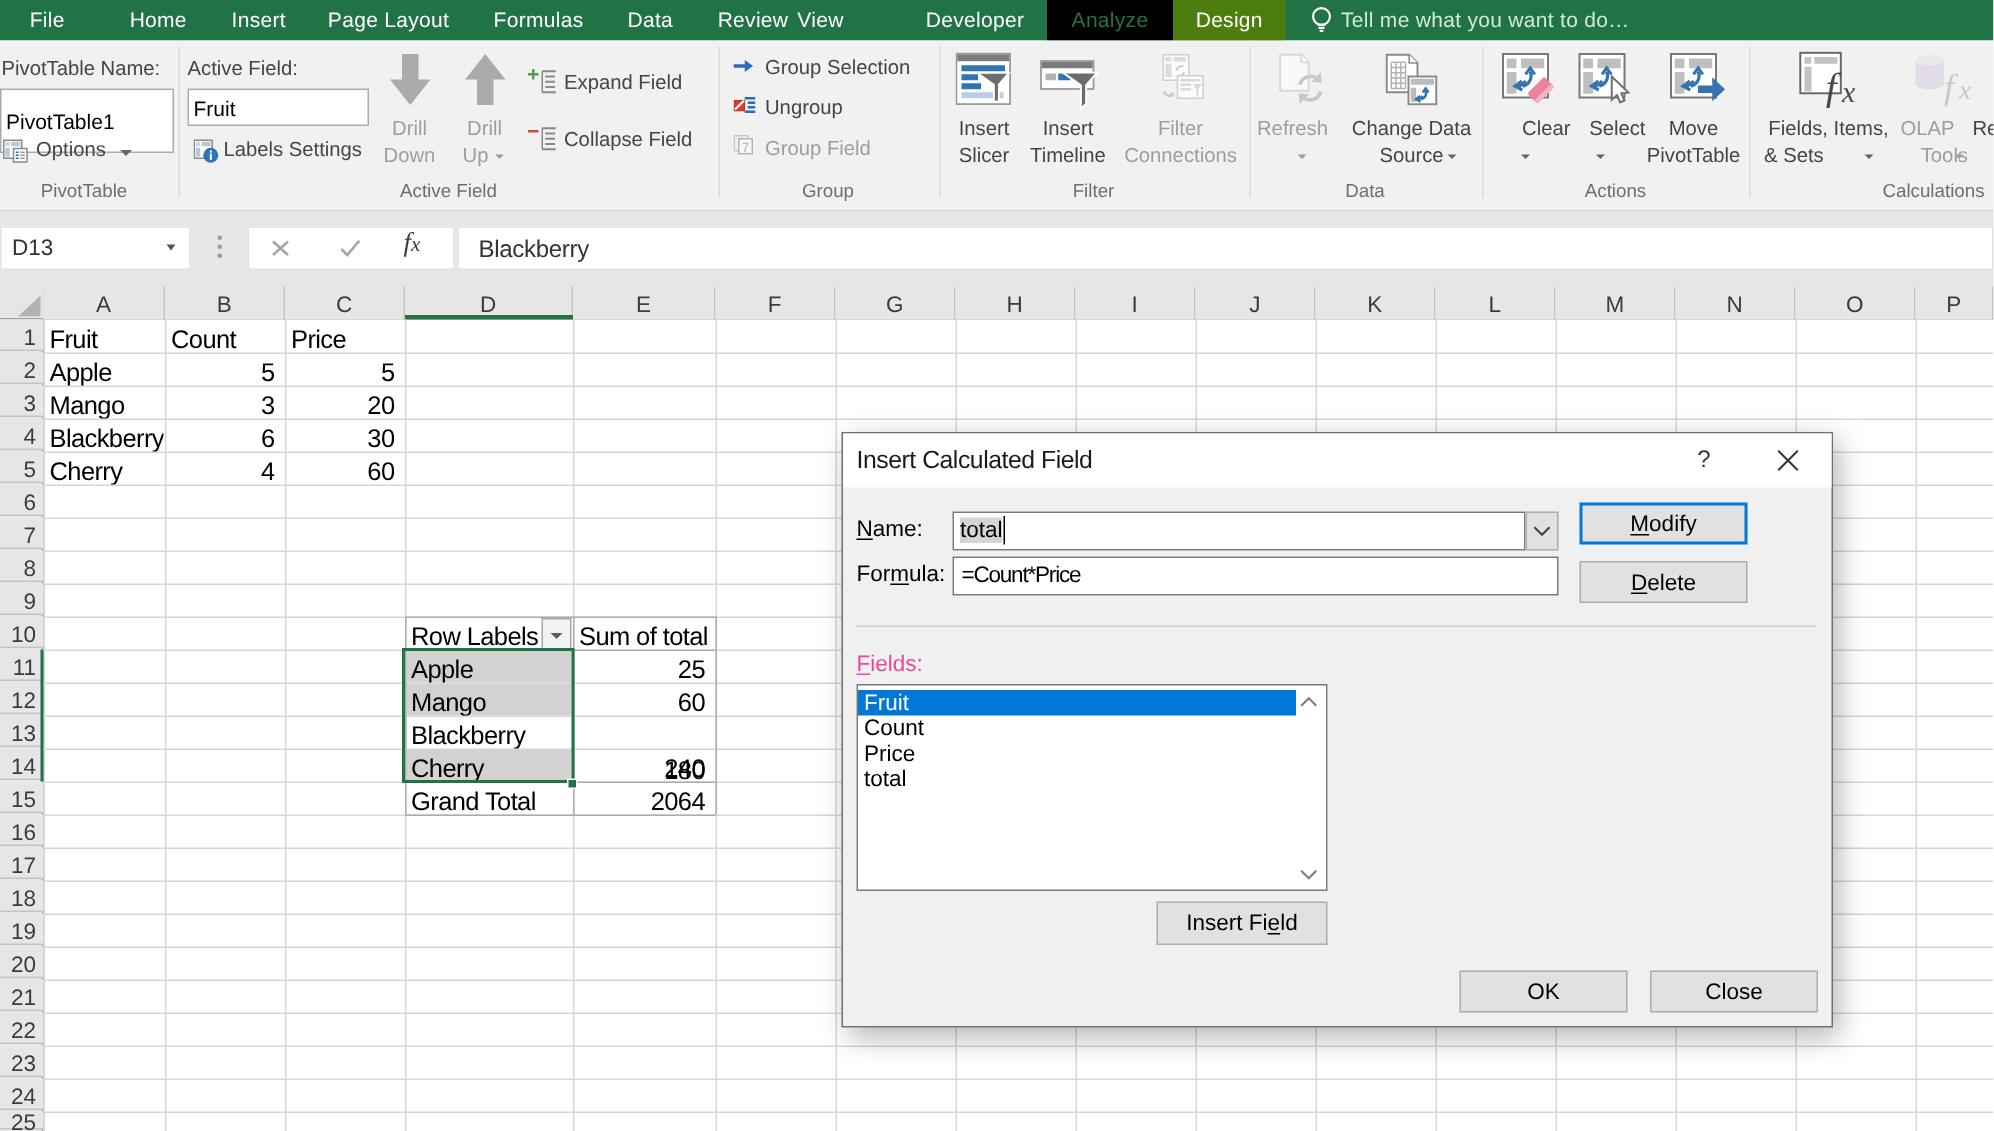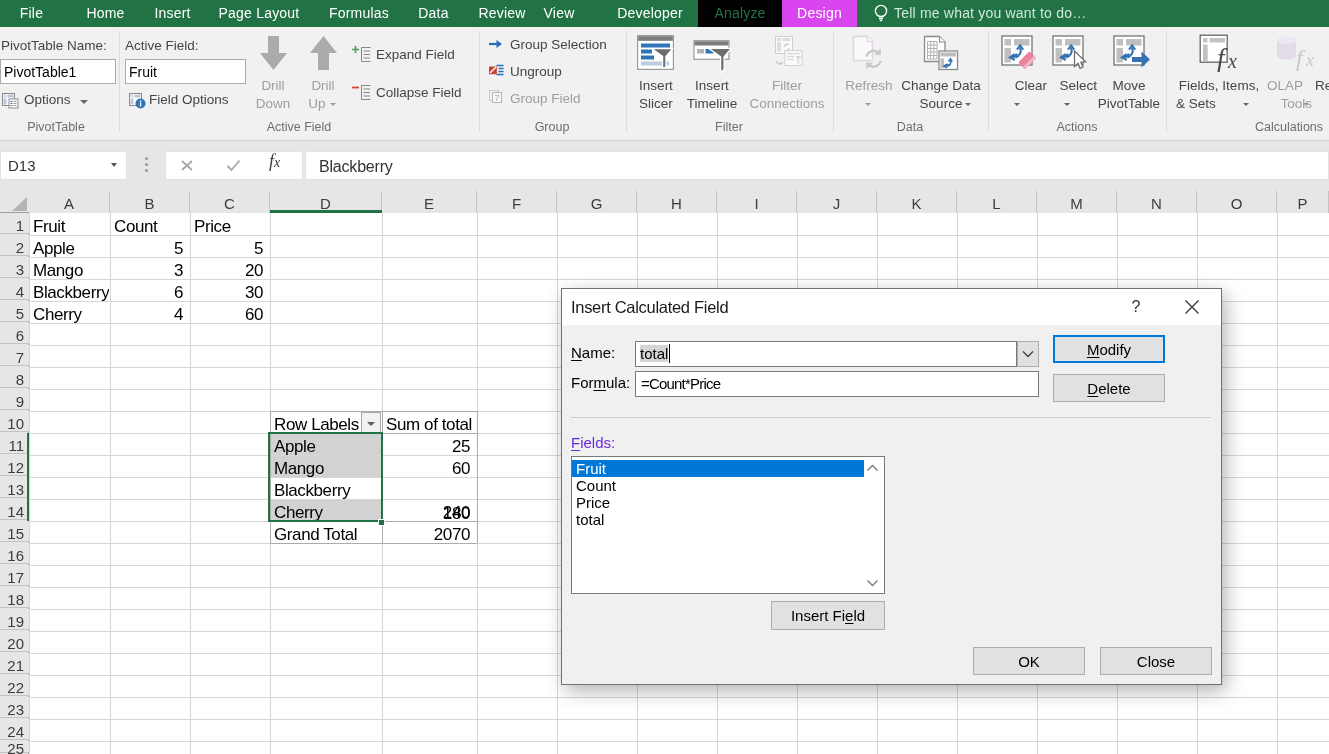--- a/index.html
+++ b/index.html
@@ -25,45 +25,45 @@
 
 </style></head><body>
 <div class="abs tabbar"></div>
 <div class="tab" style="left:-28.5px;width:120px">File</div>
 <div class="tab" style="left:45.5px;width:120px">Home</div>
 <div class="tab" style="left:112.5px;width:120px">Insert</div>
 <div class="tab" style="left:199px;width:120px">Page Layout</div>
 <div class="tab" style="left:299px;width:120px">Formulas</div>
 <div class="tab" style="left:373.5px;width:120px">Data</div>
 <div class="tab" style="left:442px;width:120px">Review</div>
-<div class="tab" style="left:499px;width:120px">View</div>
+<div class="tab" style="left:487px;width:120px">View</div>
 <div class="tab" style="left:590px;width:120px">Developer</div>
 <div class="tab" style="left:698px;width:84px;background:#000000;color:#217346">Analyze</div>
-<div class="tab" style="left:782px;width:75px;background:#d946ef">Design</div>
+<div class="tab" style="left:782px;width:75px;background:#4d7c0f">Design</div>
 <svg class="abs" style="left:872px;top:4px" width="18" height="19" viewBox="0 0 18 19">
 <circle cx="9" cy="7" r="5.6" fill="none" stroke="#fff" stroke-width="1.4"></circle>
 <path d="M6.5 12.5 h5 M7 14.5 h4 M7.8 16.5 h2.4" stroke="#fff" stroke-width="1.5" fill="none"></path>
   </svg>
 <div class="tab" style="left:894px;width:200px;text-align:left;color:#cfe9dc">Tell me what you want to do…</div>
 <div class="abs ribbon"></div>
 <div class="gsep" style="left:119px"></div>
 <div class="gsep" style="left:479px"></div>
 <div class="gsep" style="left:626px"></div>
 <div class="gsep" style="left:833px"></div>
 <div class="gsep" style="left:988px"></div>
 <div class="gsep" style="left:1166px"></div>
 <div class="grouplbl" style="left:-14px;top:120px;width:140px">PivotTable</div>
 <div class="grouplbl" style="left:229px;top:120px;width:140px">Active Field</div>
 <div class="grouplbl" style="left:482px;top:120px;width:140px">Group</div>
 <div class="grouplbl" style="left:659px;top:120px;width:140px">Filter</div>
 <div class="grouplbl" style="left:840px;top:120px;width:140px">Data</div>
 <div class="grouplbl" style="left:1007px;top:120px;width:140px">Actions</div>
 <div class="grouplbl" style="left:1219px;top:120px;width:140px">Calculations</div>
 <div class="rlbl" style="left:1px;top:38px">PivotTable Name:</div>
-<div class="rinput" style="left:0px;top:59px;width:116px;height:25px">PivotTable1</div>
+<div class="rinput" style="left:0px;top:59px;width:116px;height:43px">PivotTable1</div>
 <div class="rlbl" style="left:125px;top:38px">Active Field:</div>
 <div class="rinput" style="left:125px;top:59px;width:121px;height:25px">Fruit</div>
 <svg class="abs" style="left:2px;top:92px" width="17" height="17" viewBox="0 0 17 17">
 <rect x="0.5" y="1.5" width="12" height="12" fill="#fff" stroke="#8a8a8a"></rect>
 <rect x="1.5" y="2.5" width="3" height="3" fill="#cdd7e3"></rect>
     <rect x="5.5" y="2.5" width="6" height="3" fill="#b9c7d8"></rect>
 <rect x="1.5" y="6.5" width="3" height="6" fill="#b9c7d8"></rect>
 <rect x="7" y="7" width="9" height="9" fill="#fff" stroke="#8a8a8a"></rect>
 <path d="M8.5 9.5h2M8.5 11.5h2M8.5 13.5h2" stroke="#2e75b6" stroke-width="1"></path>
 <path d="M11.5 9.5h3M11.5 11.5h3M11.5 13.5h3" stroke="#9b9b9b" stroke-width="1"></path>
@@ -72,21 +72,21 @@
 <div class="abs" style="left:80px;top:100px;width:0;height:0;border-left:4px solid transparent;border-right:4px solid transparent;border-top:4px solid #666"></div>
 <svg class="abs" style="left:129px;top:92px" width="18" height="17" viewBox="0 0 18 17">
 <rect x="0.5" y="1.5" width="12" height="12" fill="#fff" stroke="#8a8a8a"></rect>
 <rect x="1.5" y="2.5" width="3" height="3" fill="#cdd7e3"></rect>
     <rect x="5.5" y="2.5" width="6" height="3" fill="#b9c7d8"></rect>
 <rect x="1.5" y="6.5" width="3" height="6" fill="#b9c7d8"></rect>
 <circle cx="11.5" cy="11.5" r="5" fill="#2e75b6"></circle>
 <rect x="10.9" y="8.3" width="1.3" height="1.5" fill="#fff"></rect>
     <rect x="10.9" y="10.4" width="1.3" height="4.2" fill="#fff"></rect>
   </svg>
-<div class="rlbl" style="left:149px;top:92px">Field Options</div>
+<div class="rlbl" style="left:149px;top:92px">Labels Settings</div>
 <svg class="abs" style="left:259px;top:36px" width="29" height="35" viewBox="0 0 29 35">
 <path d="M9 0 h11 v17 h8 L14.5 34 L1 17 h8 z" fill="#ababab"></path>
   </svg>
 <div class="rlbl rgray" style="left:247px;top:78px;width:52px;text-align:center">Drill</div>
 <div class="rlbl rgray" style="left:247px;top:96px;width:52px;text-align:center">Down</div>
 <svg class="abs" style="left:309px;top:36px" width="29" height="35" viewBox="0 0 29 35">
 <path d="M14.5 0 L28 17 h-8 v17 H9 V17 H1 z" fill="#ababab"></path>
   </svg>
 <div class="rlbl rgray" style="left:297px;top:78px;width:52px;text-align:center">Drill</div>
 <div class="rlbl rgray" style="left:291px;top:96px;width:52px;text-align:center">Up</div>
@@ -157,21 +157,21 @@
 <div class="rlbl rgray" style="left:757px;top:78px;width:60px;text-align:center">Filter</div>
 <div class="rlbl rgray" style="left:745px;top:96px;width:84px;text-align:center">Connections</div>
 <svg class="abs" style="left:852px;top:35px" width="34" height="36" viewBox="0 0 34 36">
 <path d="M1.5 1.5 h14 l5 5 v19 h-19 z" fill="#fbf8fb" stroke="#dfd4df" stroke-width="1.4"></path>
 <path d="M15.5 1.5 v5 h5" fill="#fff" stroke="#dfd4df" stroke-width="1.4"></path>
 <path d="M14.5 21.5 a7.5 7.5 0 0 1 12.5-3.5" stroke="#c9c9c9" stroke-width="2.4" fill="none"></path>
 <path d="M28.7 13.2 l0.3 7 -7-0.6 z" fill="#c9c9c9"></path>
 <path d="M28.5 26 a7.5 7.5 0 0 1 -12.5 3.5" stroke="#c9c9c9" stroke-width="2.4" fill="none"></path>
 <path d="M14.3 34.3 l-0.3 -7 7 0.6 z" fill="#c9c9c9"></path>
   </svg>
-<div class="rlbl rgray" style="left:838px;top:78px;width:62px;text-align:center">Refresh</div>
+<div class="rlbl rgray" style="left:838px;top:78px;width:62px;text-align:left">Refresh</div>
 <div class="abs" style="left:865px;top:103px;width:0;height:0;border-left:3.5px solid transparent;border-right:3.5px solid transparent;border-top:3.5px solid #9e9e9e"></div>
 <svg class="abs" style="left:923px;top:35px" width="36" height="36" viewBox="0 0 36 36">
 <path d="M1.5 1.5 h15 l5.5 5.5 v19.5 h-20.5 z" fill="#fff" stroke="#8a8a8a" stroke-width="1.3"></path>
 <path d="M16.5 1.5 v5.5 h5.5" fill="#fff" stroke="#8a8a8a" stroke-width="1.1"></path>
 <path d="M4.5 6.5 h9.5 M4.5 10 h9.5 M4.5 13.5 h9.5 M4.5 17 h9.5 M4.5 20.5 h9.5 M4.5 24 h9.5" stroke="#b2b2b2" stroke-width="1"></path>
 <path d="M4.5 6.5 v17.5 M7.7 6.5 v17.5 M10.9 6.5 v17.5 M14 6.5 v17.5" stroke="#b2b2b2" stroke-width="1"></path>
 <rect x="16" y="16" width="18.5" height="18.5" fill="#fff" stroke="#8a8a8a" stroke-width="1.3"></rect>
 <rect x="17.5" y="17.5" width="15.5" height="4" fill="#bcbcbc"></rect>
 <rect x="17.5" y="23.5" width="3.6" height="9.5" fill="#bcbcbc"></rect>
 <g stroke="#3572b0" stroke-width="1.7" fill="none">
@@ -384,21 +384,21 @@
 <div class="cell " style="left:386px;top:411px;width:90px;height:22px;line-height:28px">Sum of total</div>
 <div class="cell " style="left:274px;top:433px;width:107px;height:22px;line-height:28px">Apple</div>
 <div class="cell num " style="left:386px;top:433px;width:84px;height:22px;line-height:28px">25</div>
 <div class="cell " style="left:274px;top:455px;width:107px;height:22px;line-height:28px">Mango</div>
 <div class="cell num " style="left:386px;top:455px;width:84px;height:22px;line-height:28px">60</div>
 <div class="cell " style="left:274px;top:477px;width:107px;height:22px;line-height:28px">Blackberry</div>
 <div class="cell num " style="left:386px;top:500px;width:84px;height:22px;line-height:28px">180</div>
 <div class="cell " style="left:274px;top:499px;width:107px;height:22px;line-height:28px">Cherry</div>
 <div class="cell num " style="left:386px;top:499px;width:84px;height:22px;line-height:28px">240</div>
 <div class="cell " style="left:274px;top:521px;width:107px;height:22px;line-height:28px">Grand Total</div>
-<div class="cell num " style="left:386px;top:521px;width:84px;height:22px;line-height:28px">2070</div>
+<div class="cell num " style="left:386px;top:521px;width:84px;height:22px;line-height:28px">2064</div>
 <div class="abs" style="left:361px;top:412px;width:20px;height:21px;background:#f2f2f5;border:1px solid #a9a9a9"></div>
 <div class="abs" style="left:366.5px;top:421.5px;width:0;height:0;border-left:4.2px solid transparent;border-right:4.2px solid transparent;border-top:4.8px solid #5e5e5e"></div>
 <div class="abs" style="left:268px;top:432px;width:115px;height:90px;border:2px solid #217346"></div>
 <div class="abs" style="left:378px;top:519px;width:7px;height:7px;background:#fff"></div>
 <div class="abs" style="left:379px;top:520px;width:5px;height:5px;background:#217346"></div>
 <div class="abs" style="left:561px;top:288px;width:661px;height:397px;background:#f0f0f0;border:1px solid #707070;box-shadow:4px 6px 18px rgba(0,0,0,0.30)"></div>
 <div class="abs" style="left:562px;top:289px;width:659px;height:36px;background:#fff"></div>
 <div class="abs" style="left:571px;top:289px;height:36px;line-height:36px;font-size:16.5px;letter-spacing:-0.3px;color:#1a1a1a">Insert Calculated Field</div>
 <div class="abs" style="left:1128px;top:289px;width:16px;height:36px;line-height:35px;font-size:16px;color:#333;text-align:center">?</div>
 <svg class="abs" style="left:1184px;top:299px" width="16" height="16" viewBox="0 0 16 16">
@@ -415,21 +415,21 @@
 <div class="dlg-btn" style="left:1053px;top:335px;width:112px;height:28px;border:2px solid #0078d7">
     <span><u>M</u>odify</span>
   </div>
 <div class="abs" style="left:571px;top:374px;font-size:15px;color:#000">For<u>m</u>ula:</div>
 <div class="abs" style="left:635px;top:371px;width:404px;height:26px;background:#fff;border:1px solid #7a7a7a"></div>
 <div class="abs" style="left:641px;top:375px;font-size:15px;letter-spacing:-0.8px;color:#000">=Count*Price</div>
 <div class="dlg-btn" style="left:1053px;top:374px;width:112px;height:28px">
     <span><u>D</u>elete</span>
   </div>
 <div class="abs" style="left:571px;top:417px;width:640px;height:1px;background:#cdcdcd"></div>
-<div class="abs" style="left:571px;top:434px;font-size:15px;color:#6d28d9"><u>F</u>ields:</div>
+<div class="abs" style="left:571px;top:434px;font-size:15px;color:#ec4899"><u>F</u>ields:</div>
 <div class="abs" style="left:571px;top:456px;width:314px;height:138px;background:#fff;border:1px solid #7a7a7a"></div>
 <div class="abs" style="left:572px;top:460px;width:292px;height:17px;background:#0078d7;color:#fff;font-size:15px;padding-left:4px;line-height:17px">Fruit</div>
 <div class="abs" style="left:576px;top:477px;font-size:15px;line-height:17px;color:#000">Count<br>Price<br>total</div>
 <svg class="abs" style="left:866px;top:463px" width="13" height="10" viewBox="0 0 13 10">
 <path d="M1.5 7.5 L6.5 2.5 L11.5 7.5" stroke="#7b7b7b" stroke-width="1.4" fill="none"></path>
   </svg>
 <svg class="abs" style="left:866px;top:578px" width="13" height="10" viewBox="0 0 13 10">
 <path d="M1.5 2.5 L6.5 7.5 L11.5 2.5" stroke="#7b7b7b" stroke-width="1.4" fill="none"></path>
   </svg>
 <div class="dlg-btn" style="left:771px;top:601px;width:114px;height:29px">

